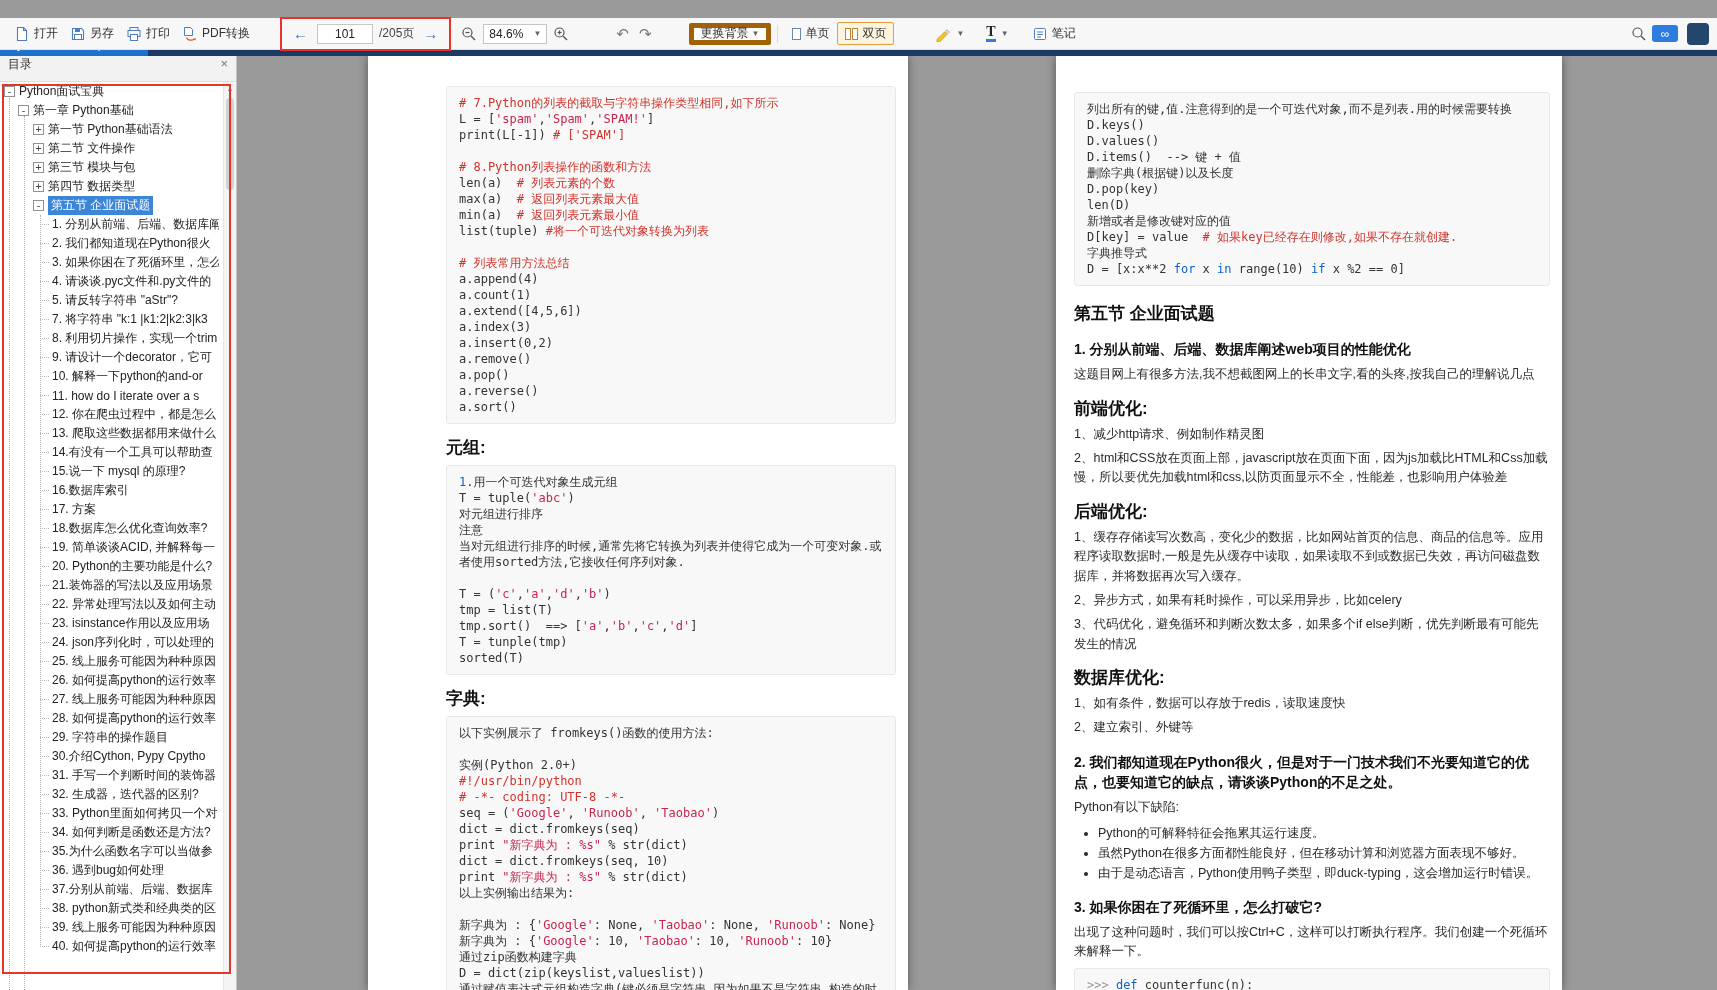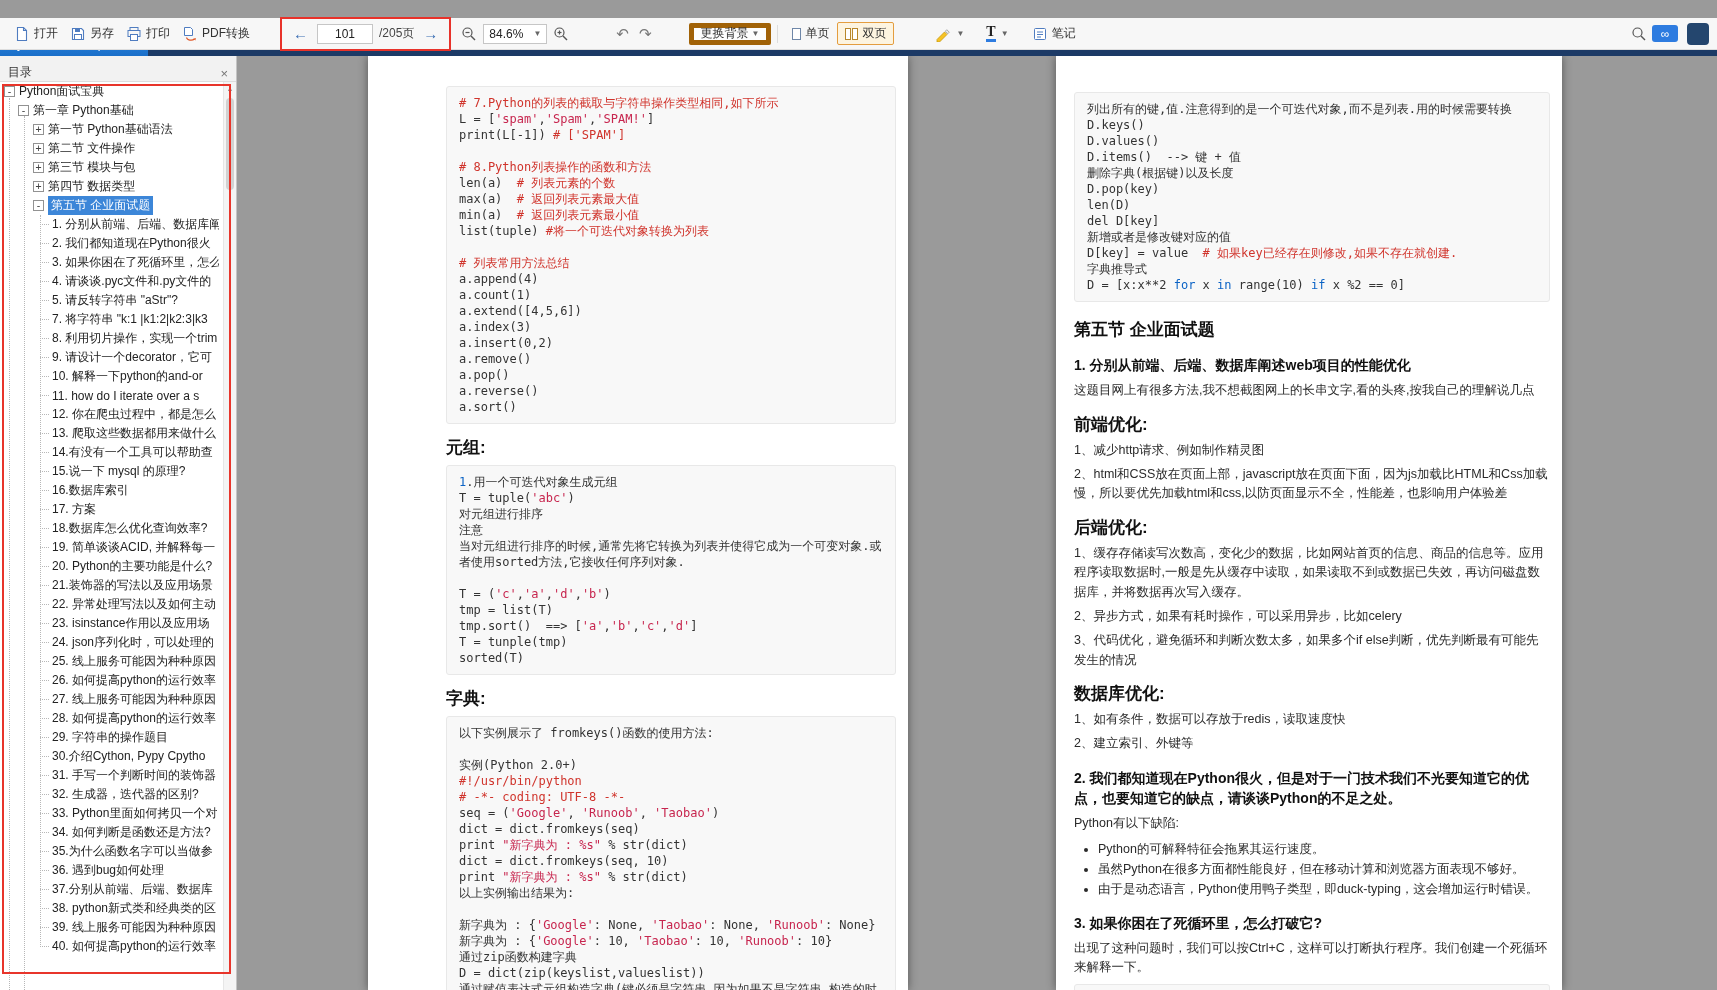--- a/index.html
+++ b/index.html
@@ -42,21 +42,21 @@
   
   .tabbar { position:absolute; left:0; top:32px; right:0; height:24px; background:#1c3a66; display:flex; align-items:stretch; }
   .tab { width:148px; background:linear-gradient(#2c86e0,#1a6fc9); color:#fff; font-size:12px;
          display:flex; align-items:center; padding:0 9px; }
   .tab-title { flex:1; overflow:hidden; white-space:nowrap; }
   .tab-close { color:#dce8f5; margin-left:6px; font-size:13px; }
   .tab-add { color:#93a9c4; font-size:16px; display:flex; align-items:center; padding:0 11px; }
 
   
   .sidebar { position:absolute; left:0; top:56px; width:237px; bottom:0; background:#fff; border-right:1px solid #c4c4c4; z-index:5; }
-  .sidebar-header { height:26px; background:#f2f2f2; border-bottom:1px solid #ddd; display:flex; align-items:flex-end; padding:0 8px; font-size:12px; color:#333; }
+  .sidebar-header { height:26px; background:#f2f2f2; border-bottom:1px solid #ddd; display:flex; align-items:flex-start; padding:0 8px; font-size:12px; color:#333; }
   .sh-title { flex:1; }
   .sh-close { color:#777; font-size:13px; }
   #toc { position:absolute; top:26px; left:0; right:13px; bottom:0; overflow:hidden; }
   #toc::before { content:""; position:absolute; left:9px; top:16px; bottom:0; border-left:1px dotted #b7b7b7; }
   #toc::after  { content:""; position:absolute; left:24px; top:34px; bottom:0; border-left:1px dotted #b7b7b7; }
   .trow { height:19px; display:flex; align-items:center; gap:4px; white-space:nowrap; overflow:hidden;
           font-size:12px; color:#222; padding-right:4px; position:relative; }
   .d0 { padding-left:4px; } .d1 { padding-left:18px; } .d2 { padding-left:33px; }
   .ebox { flex:0 0 auto; width:11px; height:11px; border:1px solid #929292; background:#fff; color:#444;
           font-size:10px; line-height:9px; text-align:center; font-family:"DejaVu Sans Mono",monospace; z-index:1; }
@@ -444,21 +444,20 @@
     <div class="page page-right">
       <div class="page-inner pi-right" id="right-page">
           <div class="codeblock">
             <div class="cl"><span>列出所有的键,值.注意得到的是一个可迭代对象,而不是列表.用的时候需要转换</span></div>
             <div class="cl"><span>D.keys()</span></div>
             <div class="cl"><span>D.values()</span></div>
             <div class="cl"><span>D.items()  --&gt; 键 + 值</span></div>
             <div class="cl"><span>删除字典(根据键)以及长度</span></div>
             <div class="cl"><span>D.pop(key)</span></div>
             <div class="cl"><span>len(D)</span></div>
-            <div class="cl"><span>del D[key]</span></div>
             <div class="cl"><span>新增或者是修改键对应的值</span></div>
             <div class="cl"><span>D[key] = value  </span><span class="tk-c"># 如果key已经存在则修改,如果不存在就创建.</span></div>
             <div class="cl"><span>字典推导式</span></div>
             <div class="cl"><span>D = [x:x**2 </span><span class="tk-b">for</span><span> x </span><span class="tk-b">in</span><span> range(10) </span><span class="tk-b">if</span><span> x %2 == 0]</span></div>
           </div>
           <div class="blk-h2">第五节 企业面试题</div>
           <div class="blk-h3">1. 分别从前端、后端、数据库阐述web项目的性能优化</div>
           <div class="blk-p">这题目网上有很多方法,我不想截图网上的长串文字,看的头疼,按我自己的理解说几点</div>
           <div class="blk-h4">前端优化:</div>
           <div class="blk-p">1、减少http请求、例如制作精灵图</div>

